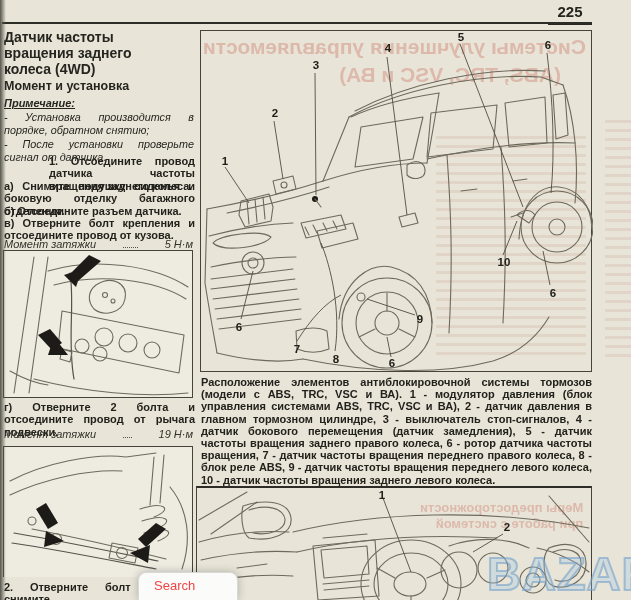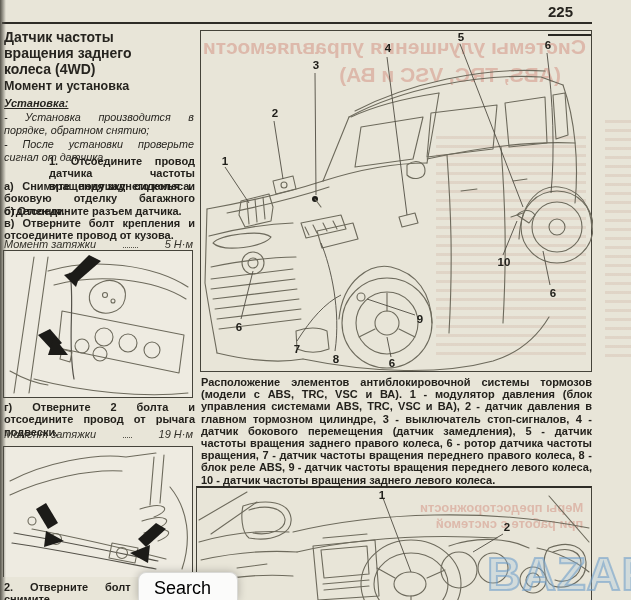--- a/index.html
+++ b/index.html
@@ -4,22 +4,22 @@
 <style>
   html,body{margin:0;padding:0;}
   .page{position:relative;width:631px;height:600px;background:#e8e5d8;overflow:hidden;
         font-family:"Liberation Sans",sans-serif;color:#26241f;}
   .page *{box-sizing:border-box;}
   .spine{position:absolute;left:0;top:0;width:6px;height:600px;
          background:linear-gradient(90deg,#57554c,rgba(87,85,76,0));z-index:9;}
   
   .hdr-title{position:absolute;left:120px;top:3px;width:230px;text-align:center;
              font-size:15px;font-weight:bold;letter-spacing:.2px;}
-  .hdr-num{position:absolute;left:548px;top:3px;width:44px;text-align:left;
-           font-size:15px;font-weight:bold;border-bottom:2px solid #2a2823;padding-bottom:14px;}
+  .hdr-num{position:absolute;left:548px;top:3px;width:44px;text-align:center;
+           font-size:15px;font-weight:bold;border-bottom:2px solid #2a2823;padding-bottom:3px;}
   .hdr-rule{position:absolute;left:2px;top:22px;width:590px;height:2px;background:#2e2c26;}
   .hdr-bleed{position:absolute;top:1px;left:60px;width:480px;font-size:12px;font-weight:bold;
              color:rgba(196,84,66,.20);white-space:nowrap;z-index:0;}
   
   .leftcol{position:absolute;left:4px;top:0;width:192px;z-index:2;}
   .lc-abs{position:absolute;left:0;}
   .h1{top:29px;width:178px;font-size:14px;line-height:16px;font-weight:bold;}
   .h2{top:79px;width:190px;font-size:12.5px;font-weight:bold;}
   .notelabel{top:97px;font-size:11px;font-style:italic;font-weight:bold;text-decoration:underline;}
   .note{font-size:10.8px;font-style:italic;line-height:13px;width:190px;text-align:justify;}
@@ -49,42 +49,42 @@
   .dashbox{position:absolute;left:196px;top:486px;width:396px;height:114px;
            border-top:2.2px solid #2e2c26;border-left:1.3px solid #45433a;border-right:1.3px solid #45433a;z-index:1;}
   .dash-bleed{position:absolute;right:8px;top:12px;font-size:13px;font-weight:bold;line-height:16px;
               color:rgba(196,84,66,.30);text-align:left;transform:scaleX(-1);filter:blur(.4px);white-space:nowrap;}
   
   .watermark{position:absolute;left:487px;top:546px;font-size:47px;font-weight:bold;letter-spacing:1px;
              color:rgba(160,195,225,.30);-webkit-text-stroke:2px rgba(105,155,200,.55);z-index:4;}
   
   .search-box{position:absolute;left:138px;top:572px;width:100px;height:28px;background:#fbfbfa;
               border:1px solid #d9d9d6;border-bottom:none;border-radius:8px 8px 0 0;
-              box-shadow:0 0 8px rgba(0,0,0,.25);z-index:10;font-size:18px;color:#000000;
+              box-shadow:0 0 8px rgba(0,0,0,.25);z-index:10;font-size:13px;color:#ef4444;
               padding:5px 0 0 15px;cursor:pointer;}
   .rmargin{right:0;top:120px;width:26px;height:240px;position:absolute;}
   svg{display:block;}
   .sk{stroke:#6d6a5c;fill:none;stroke-width:1.1;stroke-linecap:round;stroke-linejoin:round;}
   .sk2{stroke:#55524a;fill:none;stroke-width:1.2;stroke-linecap:round;}
   .ld{stroke:#4f4c42;fill:none;stroke-width:.9;}
   .arrowfill{fill:#1c1b18;stroke:none;}
 </style>
 </head>
 <body>
 
 <div class="page">
   <div class="spine"></div>
 
   <div class="hdr-num">225</div>
   <div class="hdr-rule"></div>
 
   <div class="leftcol">
     <div class="lc-abs h1">Датчик частоты вращения заднего колеса (4WD)</div>
     <div class="lc-abs h2">Момент и установка</div>
-    <div class="lc-abs notelabel">Установка:</div>
+    <div class="lc-abs notelabel">Примечание:</div>
     <div class="lc-abs note n1">- Установка производится в порядке, обратном снятию;</div>
     <div class="lc-abs note n2">- После установки проверьте сигнал от датчика.</div>
     <div class="lc-abs step s1">1. Отсоедините провод датчика частоты вращения заднего колеса.</div>
     <div class="lc-abs step sa">а) Снимите подушку сиденья и боковую отделку багажного отделения.</div>
     <div class="lc-abs step sb">б) Отсоедините разъем датчика.</div>
     <div class="lc-abs step sc">в) Отверните болт крепления и отсоедините провод от кузова.</div>
     <div class="lc-abs torque t1">
       <span>Момент затяжки</span>
       <span class="dots"></span>
       <span>5 Н·м</span>

